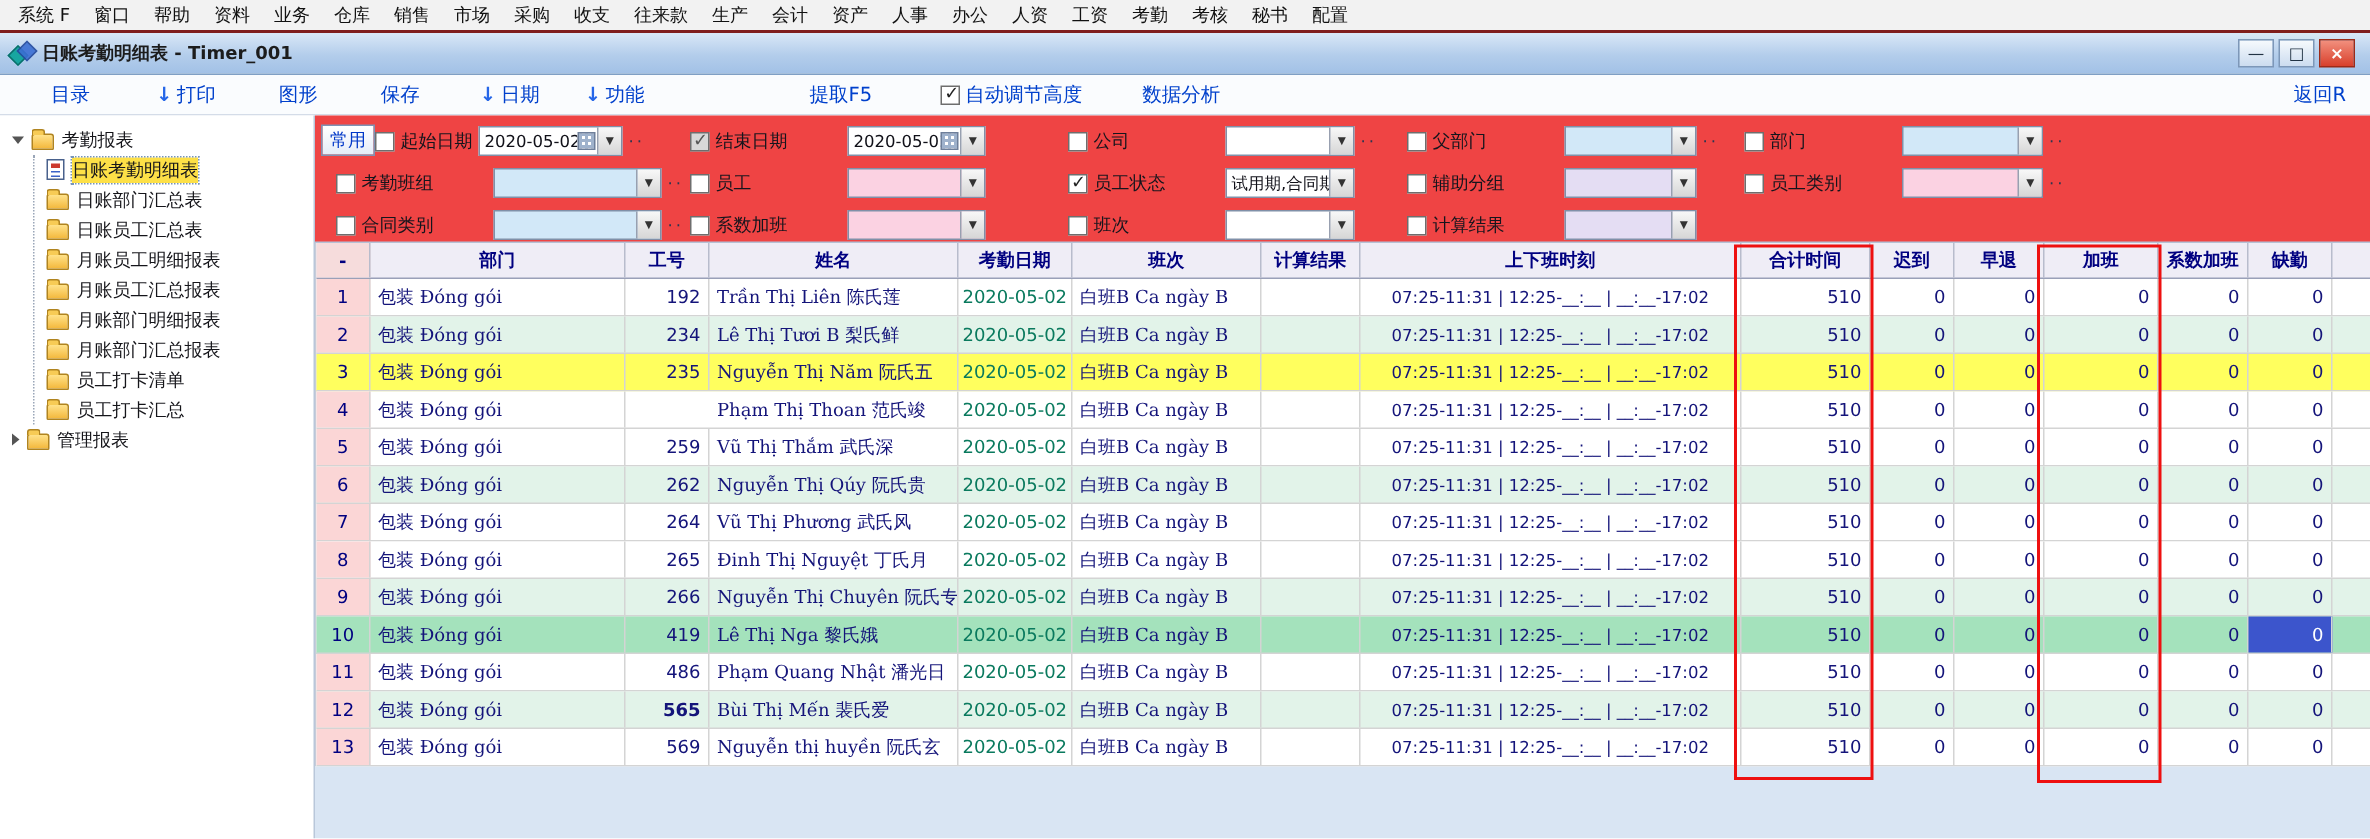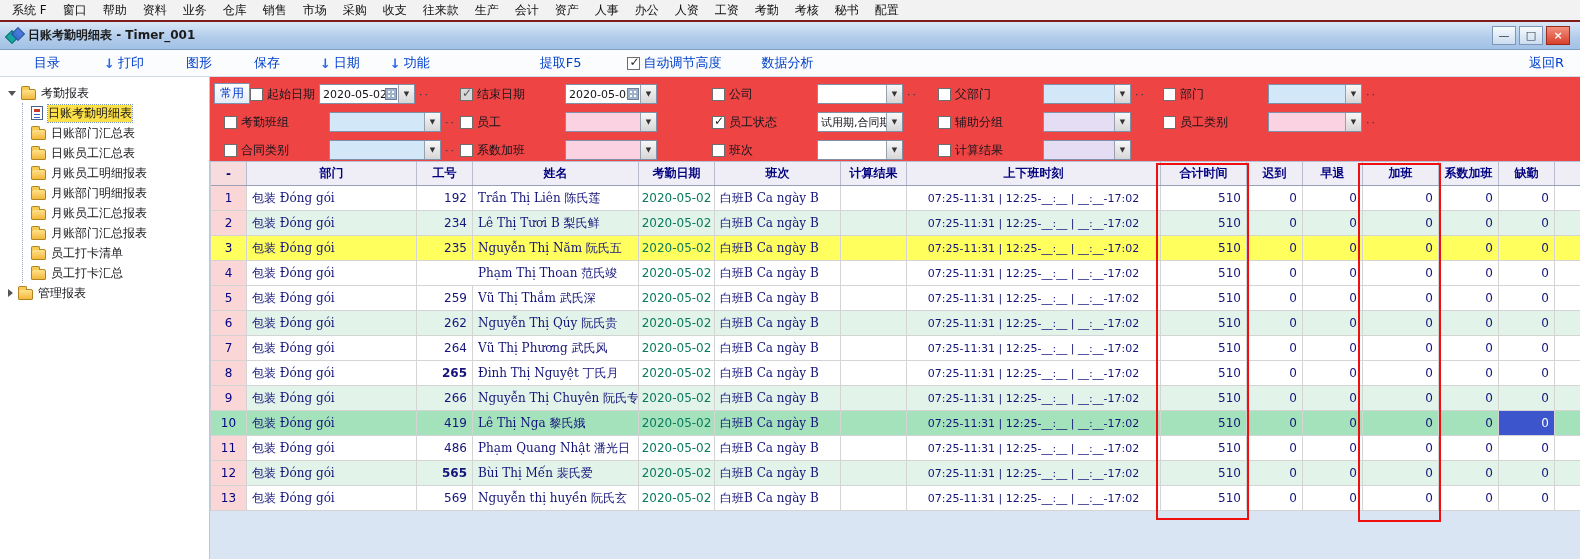--- a/index.html
+++ b/index.html
@@ -211,25 +211,25 @@
           <div class="tree-row kid">
             <span class="folder"></span>
             <span class="tree-label">日账员工汇总表</span>
           </div>
           <div class="tree-row kid">
             <span class="folder"></span>
             <span class="tree-label">月账员工明细报表</span>
           </div>
           <div class="tree-row kid">
             <span class="folder"></span>
+            <span class="tree-label">月账员工汇总报表</span>
+          </div>
+          <div class="tree-row kid">
+            <span class="folder"></span>
             <span class="tree-label">月账部门明细报表</span>
-          </div>
-          <div class="tree-row kid">
-            <span class="folder"></span>
-            <span class="tree-label">月账员工汇总报表</span>
           </div>
           <div class="tree-row kid">
             <span class="folder"></span>
             <span class="tree-label">月账部门汇总报表</span>
           </div>
           <div class="tree-row kid">
             <span class="folder"></span>
             <span class="tree-label">员工打卡清单</span>
           </div>
           <div class="tree-row kid">
@@ -512,21 +512,21 @@
           <span class="t-cell r col-late" style="width: 56px;">0</span>
           <span class="t-cell r col-early" style="width: 60px;">0</span>
           <span class="t-cell r col-overtime" style="width: 76px;">0</span>
           <span class="t-cell r col-coef_ot" style="width: 60px;">0</span>
           <span class="t-cell r col-absent" style="width: 56px;">0</span>
           <span class="t-cell t-filler"></span>
         </div>
         <div class="t-row">
           <span class="t-cell c col-num num" style="width: 36px;">8</span>
           <span class="t-cell l col-dept" style="width: 170px;">包装 Đóng gói</span>
-          <span class="t-cell r col-empno" style="width: 56px; font-weight: bold;">265</span>
+          <span class="t-cell r col-empno" style="width: 56px;">265</span>
           <span class="t-cell l col-name" style="width: 166px;">Đinh Thị Nguyệt 丁氏月</span>
           <span class="t-cell c col-date" style="width: 76px;">2020-05-02</span>
           <span class="t-cell l col-shift" style="width: 126px;">白班B Ca ngày B</span>
           <span class="t-cell l col-calc" style="width: 66px;"></span>
           <span class="t-cell c col-times" style="width: 254px;">07:25-11:31 | 12:25-__:__ | __:__-17:02</span>
           <span class="t-cell r col-total" style="width: 86px;">510</span>
           <span class="t-cell r col-late" style="width: 56px;">0</span>
           <span class="t-cell r col-early" style="width: 60px;">0</span>
           <span class="t-cell r col-overtime" style="width: 76px;">0</span>
           <span class="t-cell r col-coef_ot" style="width: 60px;">0</span>

